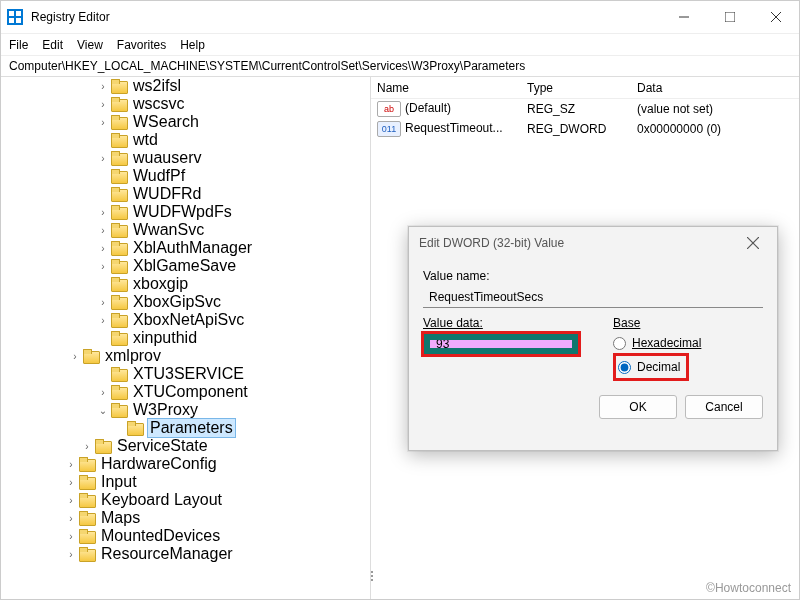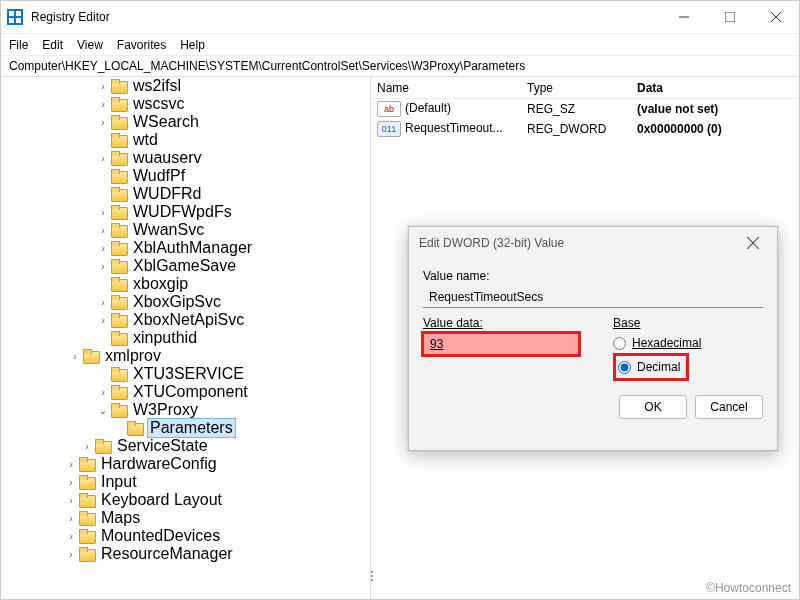--- a/index.html
+++ b/index.html
@@ -28,44 +28,44 @@
 .tree-row .chev.none::before { content: ""; }
 .folder-ic { width: 16px; height: 14px; margin: 0 4px 0 2px; position: relative; }
 .folder-ic::before { content: ""; position: absolute; left: 0; top: 2px; width: 15px; height: 11px; background: linear-gradient(#ffe79b,#f5c842); border: 1px solid #c9a227; border-radius: 1px; }
 .folder-ic::after { content: ""; position: absolute; left: 0; top: 0; width: 7px; height: 4px; background: #f5d670; border: 1px solid #c9a227; border-bottom: none; border-radius: 1px 1px 0 0; }
 .sel { background: #cde8ff; border: 1px solid #7ab7e8; padding: 0 2px; }
 .label { padding: 0 2px; }
 
 .vals { flex: 1; font-size: 12px; }
 .vals-head { display: flex; height: 22px; align-items: center; border-bottom: 1px solid #eee; }
 .vals-head .col { padding: 0 6px; }
-.col-n { width: 150px; } .col-t { width: 110px; } .col-d { flex: 1; font-weight: bold; }
+.col-n { width: 150px; } .col-t { width: 110px; } .col-d { flex: 1; }
 .val-row { display: flex; height: 20px; align-items: center; }
 .val-row .col { padding: 0 6px; }
 .val-ic { width: 24px; height: 16px; display: inline-flex; align-items: center; justify-content: center; margin-right: 4px; font-size: 9px; border: 1px solid #aaa; border-radius: 2px; }
 .val-ic.sz { color: #c00; } .val-ic.dw { color: #2060c0; background: #e8f0ff; }
 
 .splitter { position: absolute; left: 368px; top: 560px; width: 6px; height: 30px; display: flex; flex-direction: column; gap: 2px; align-items: center; justify-content: center; }
 .splitter span { width: 2px; height: 2px; background: #999; }
 
 .dlg { position: absolute; left: 407px; top: 225px; width: 370px; height: 225px; background: #f3f3f3; border: 1px solid #bfbfbf; box-shadow: 0 4px 18px rgba(0,0,0,.28), 0 0 0 1px rgba(0,0,0,.05); font-size: 12px; }
 .dlg-title { height: 32px; display: flex; align-items: center; padding: 0 10px; color: #555; }
 .dlg-close { margin-left: auto; width: 28px; height: 28px; display: flex; align-items: center; justify-content: center; }
 .dlg-body { padding: 6px 14px 10px 14px; }
 .dlg-body label { display: block; margin: 4px 0 3px 0; }
-.txt { width: 100%; height: 22px; border: 1px solid #0f766e; background: #fca5a5; padding: 0 6px; font-size: 12px; }
+.txt { width: 100%; height: 22px; border: 7px solid #0f766e; background: #f0abfc; padding: 0 6px; font-size: 12px; }
 .txt.ro { border: none; border-bottom: 1px solid #888; background: transparent; }
 .row2 { display: flex; gap: 34px; margin-top: 4px; text-decoration: underline; }
 .row2 > div { display: flex; flex-direction: column; }
 .base { width: 150px; }
 .base fieldset { border: none; padding: 0; }
 .radio { display: flex; align-items: center; gap: 6px; height: 20px; }
 .radio input { accent-color: #0067c0; }
 .btns { display: flex; gap: 8px; justify-content: flex-end; margin-top: 14px; }
-.btn { width: 68px; height: 24px; background: #fdfdfd; border: 1px solid #bbb; border-radius: 3px; font-size: 12px; cursor: default; }
+.btn { width: 78px; height: 24px; background: #fdfdfd; border: 1px solid #bbb; border-radius: 3px; font-size: 12px; cursor: default; }
 .hl-red { outline: 3px solid #e21b1b; outline-offset: -1px; }
 .hl-red-pad { border: 3px solid #e21b1b; padding: 1px 6px 1px 2px; display: inline-block; }
 
 .watermark { position: absolute; right: 8px; bottom: 4px; font-size: 12px; color: #999; }
 </style>
 </head>
 <body>
 
 <div class="titlebar">
   <span class="app-icon">

